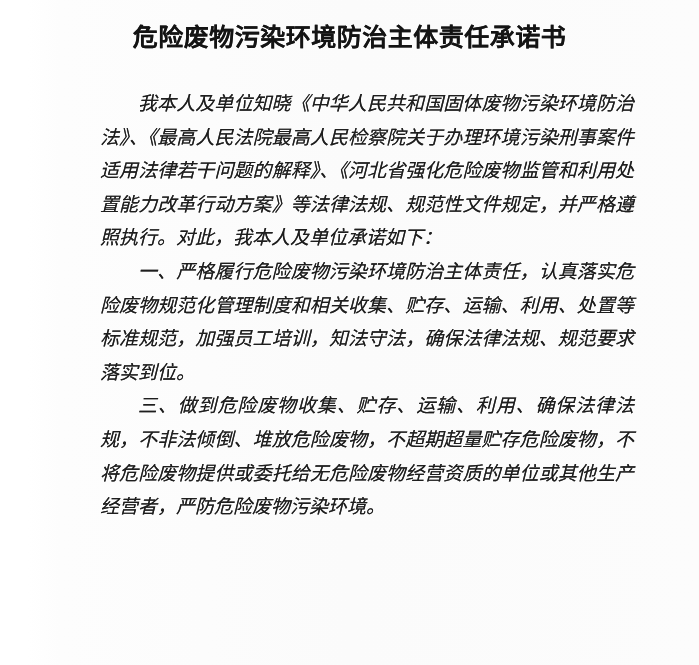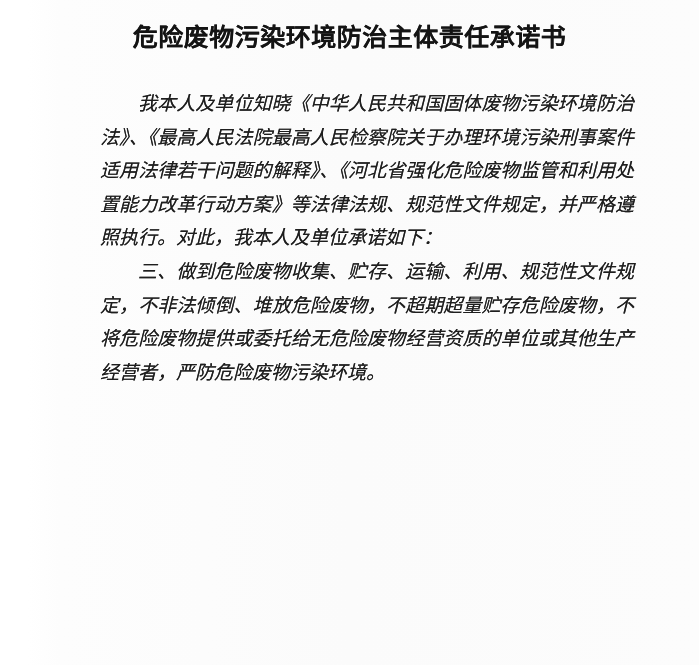--- a/index.html
+++ b/index.html
@@ -53,15 +53,16 @@
   }
 </style>
 </head>
 <body>
 
 <div class="page">
   <h1 class="doc-title">危险废物污染环境防治主体责任承诺书</h1>
 
   <div class="doc-body">
     <p>我本人及单位知晓《中华人民共和国固体废物污染环境防治法》、《最高人民法院最高人民检察院关于办理环境污染刑事案件适用法律若干问题的解释》、《河北省强化危险废物监管和利用处置能力改革行动方案》等法律法规、规范性文件规定，并严格遵照执行。对此，我本人及单位承诺如下：</p>
-    <p>三、做到危险废物收集、贮存、运输、利用、规范性文件规定，不非法倾倒、堆放危险废物，不超期超量贮存危险废物，不将危险废物提供或委托给无危险废物经营资质的单位或其他生产经营者，严防危险废物污染环境。</p>
+    <p>一、严格履行危险废物污染环境防治主体责任，认真落实危险废物规范化管理制度和相关收集、贮存、运输、利用、处置等标准规范，加强员工培训，知法守法，确保法律法规、规范要求落实到位。</p>
+    <p>三、做到危险废物收集、贮存、运输、利用、确保法律法规，不非法倾倒、堆放危险废物，不超期超量贮存危险废物，不将危险废物提供或委托给无危险废物经营资质的单位或其他生产经营者，严防危险废物污染环境。</p>
   </div>
 </div>
 
 </body></html>

